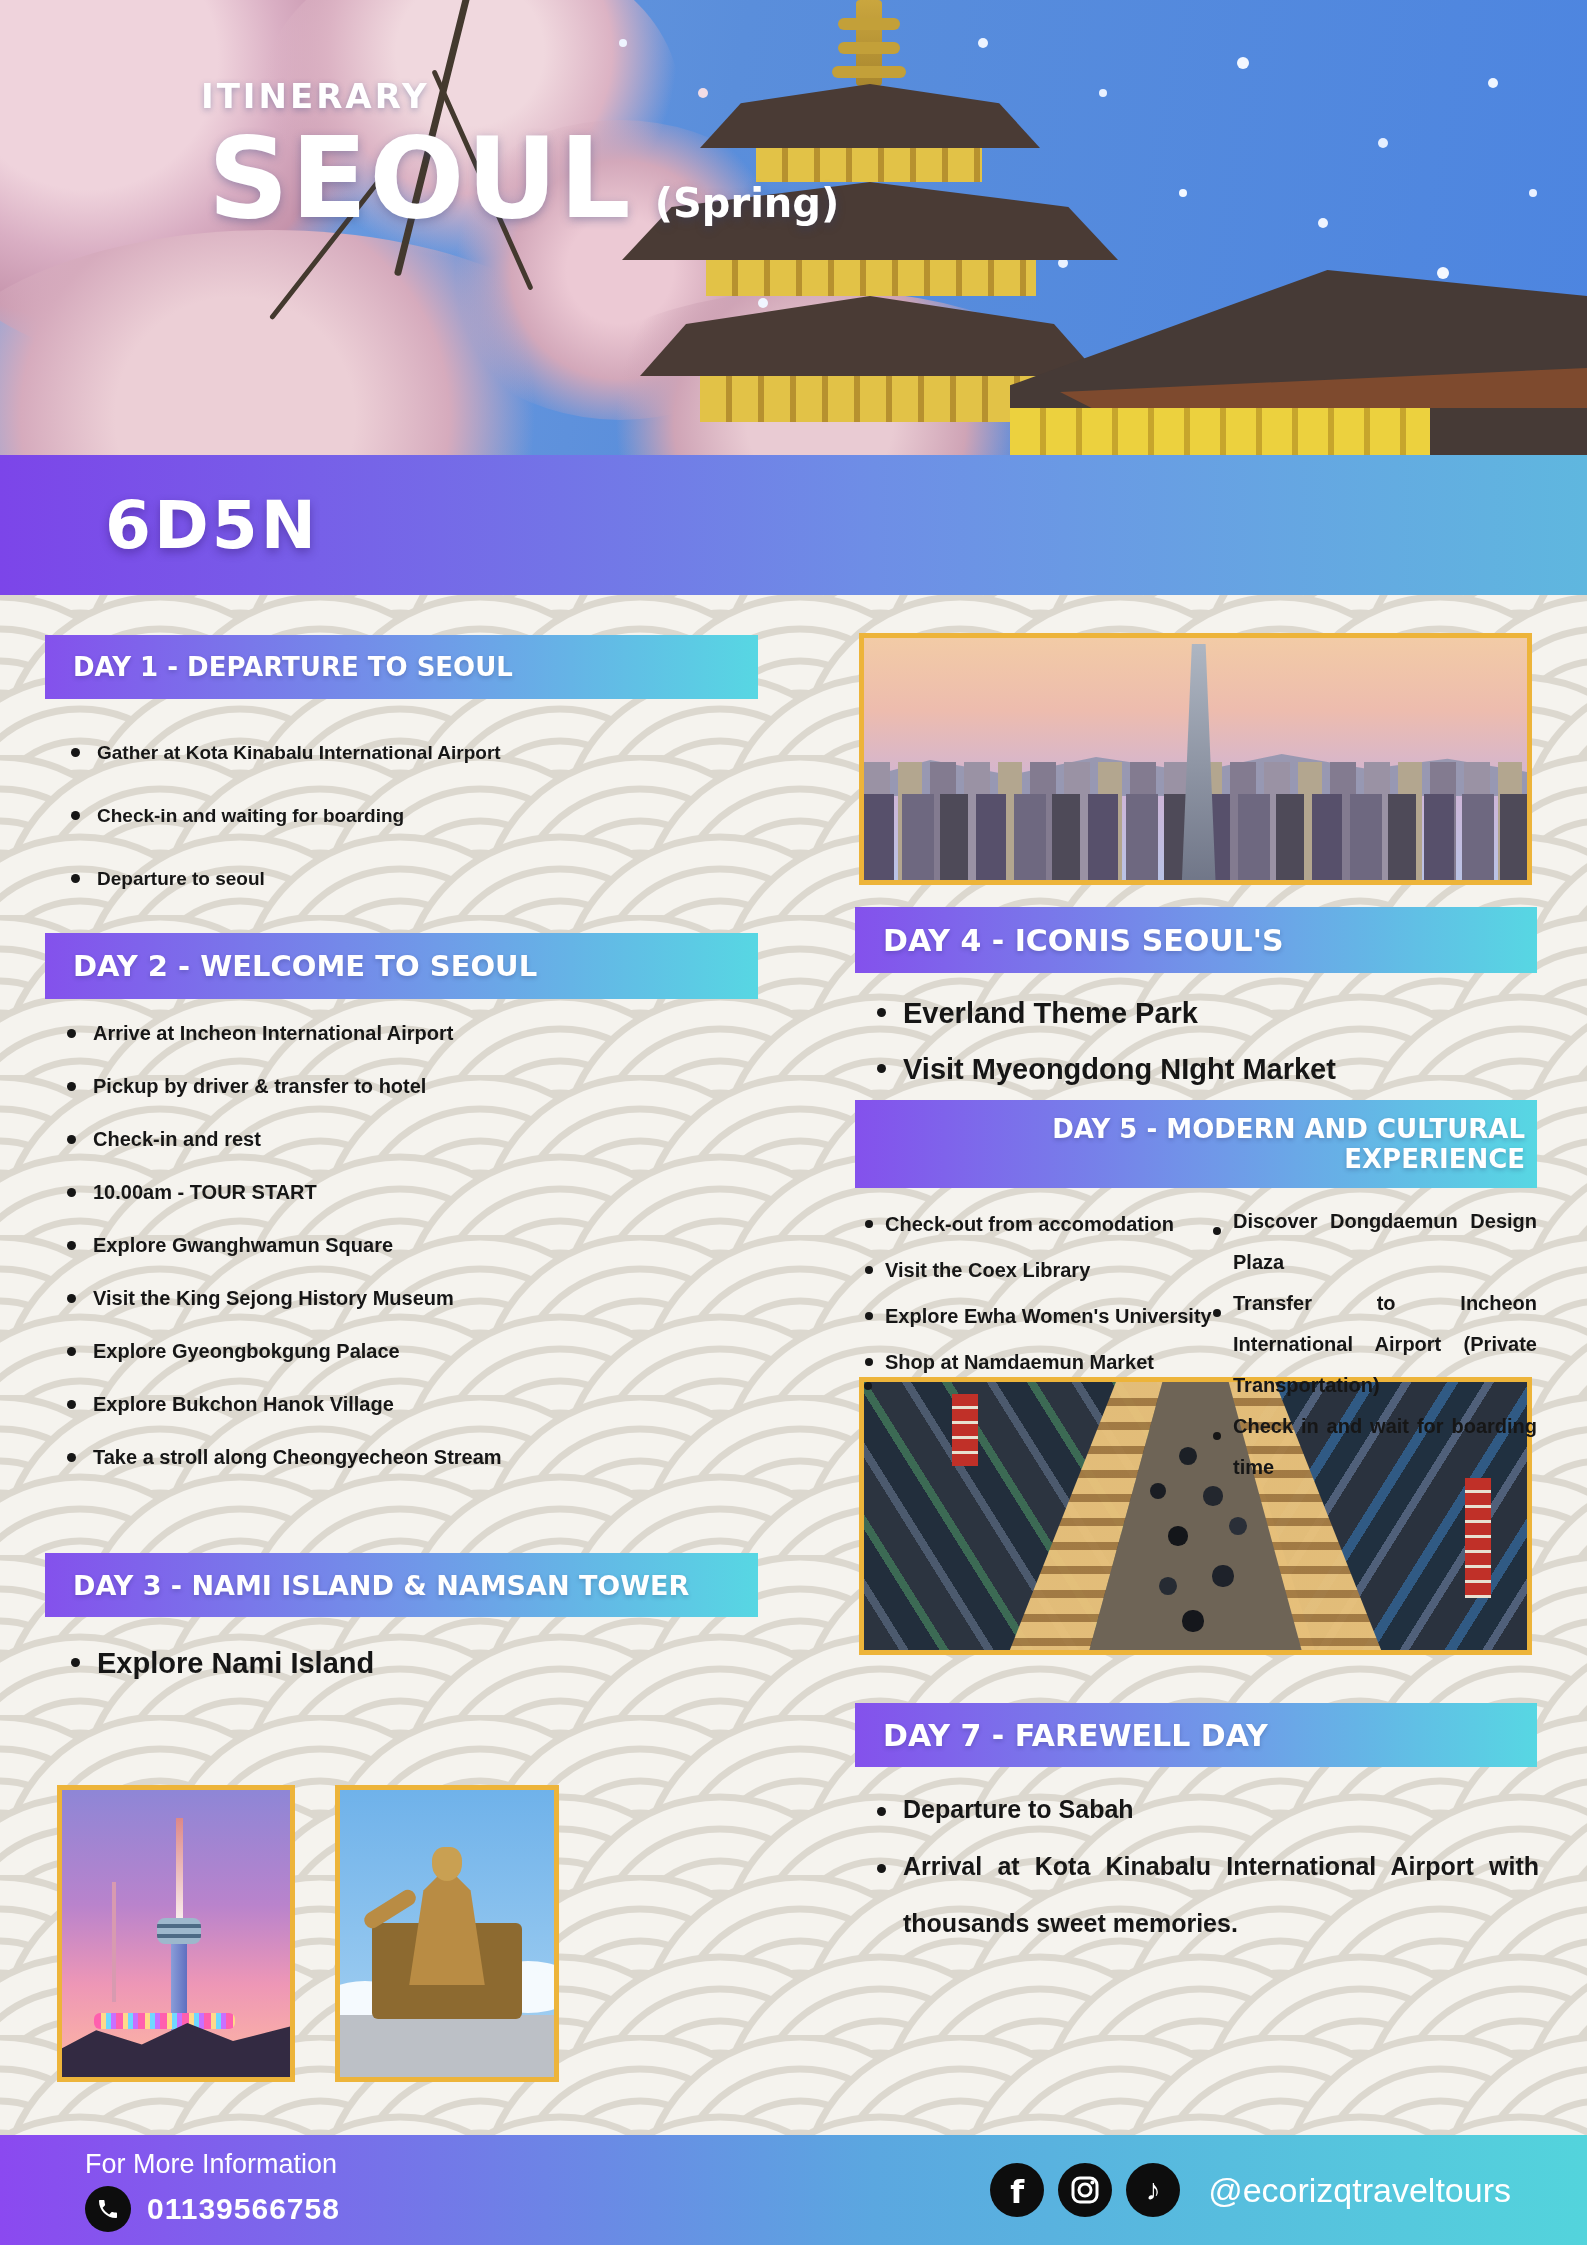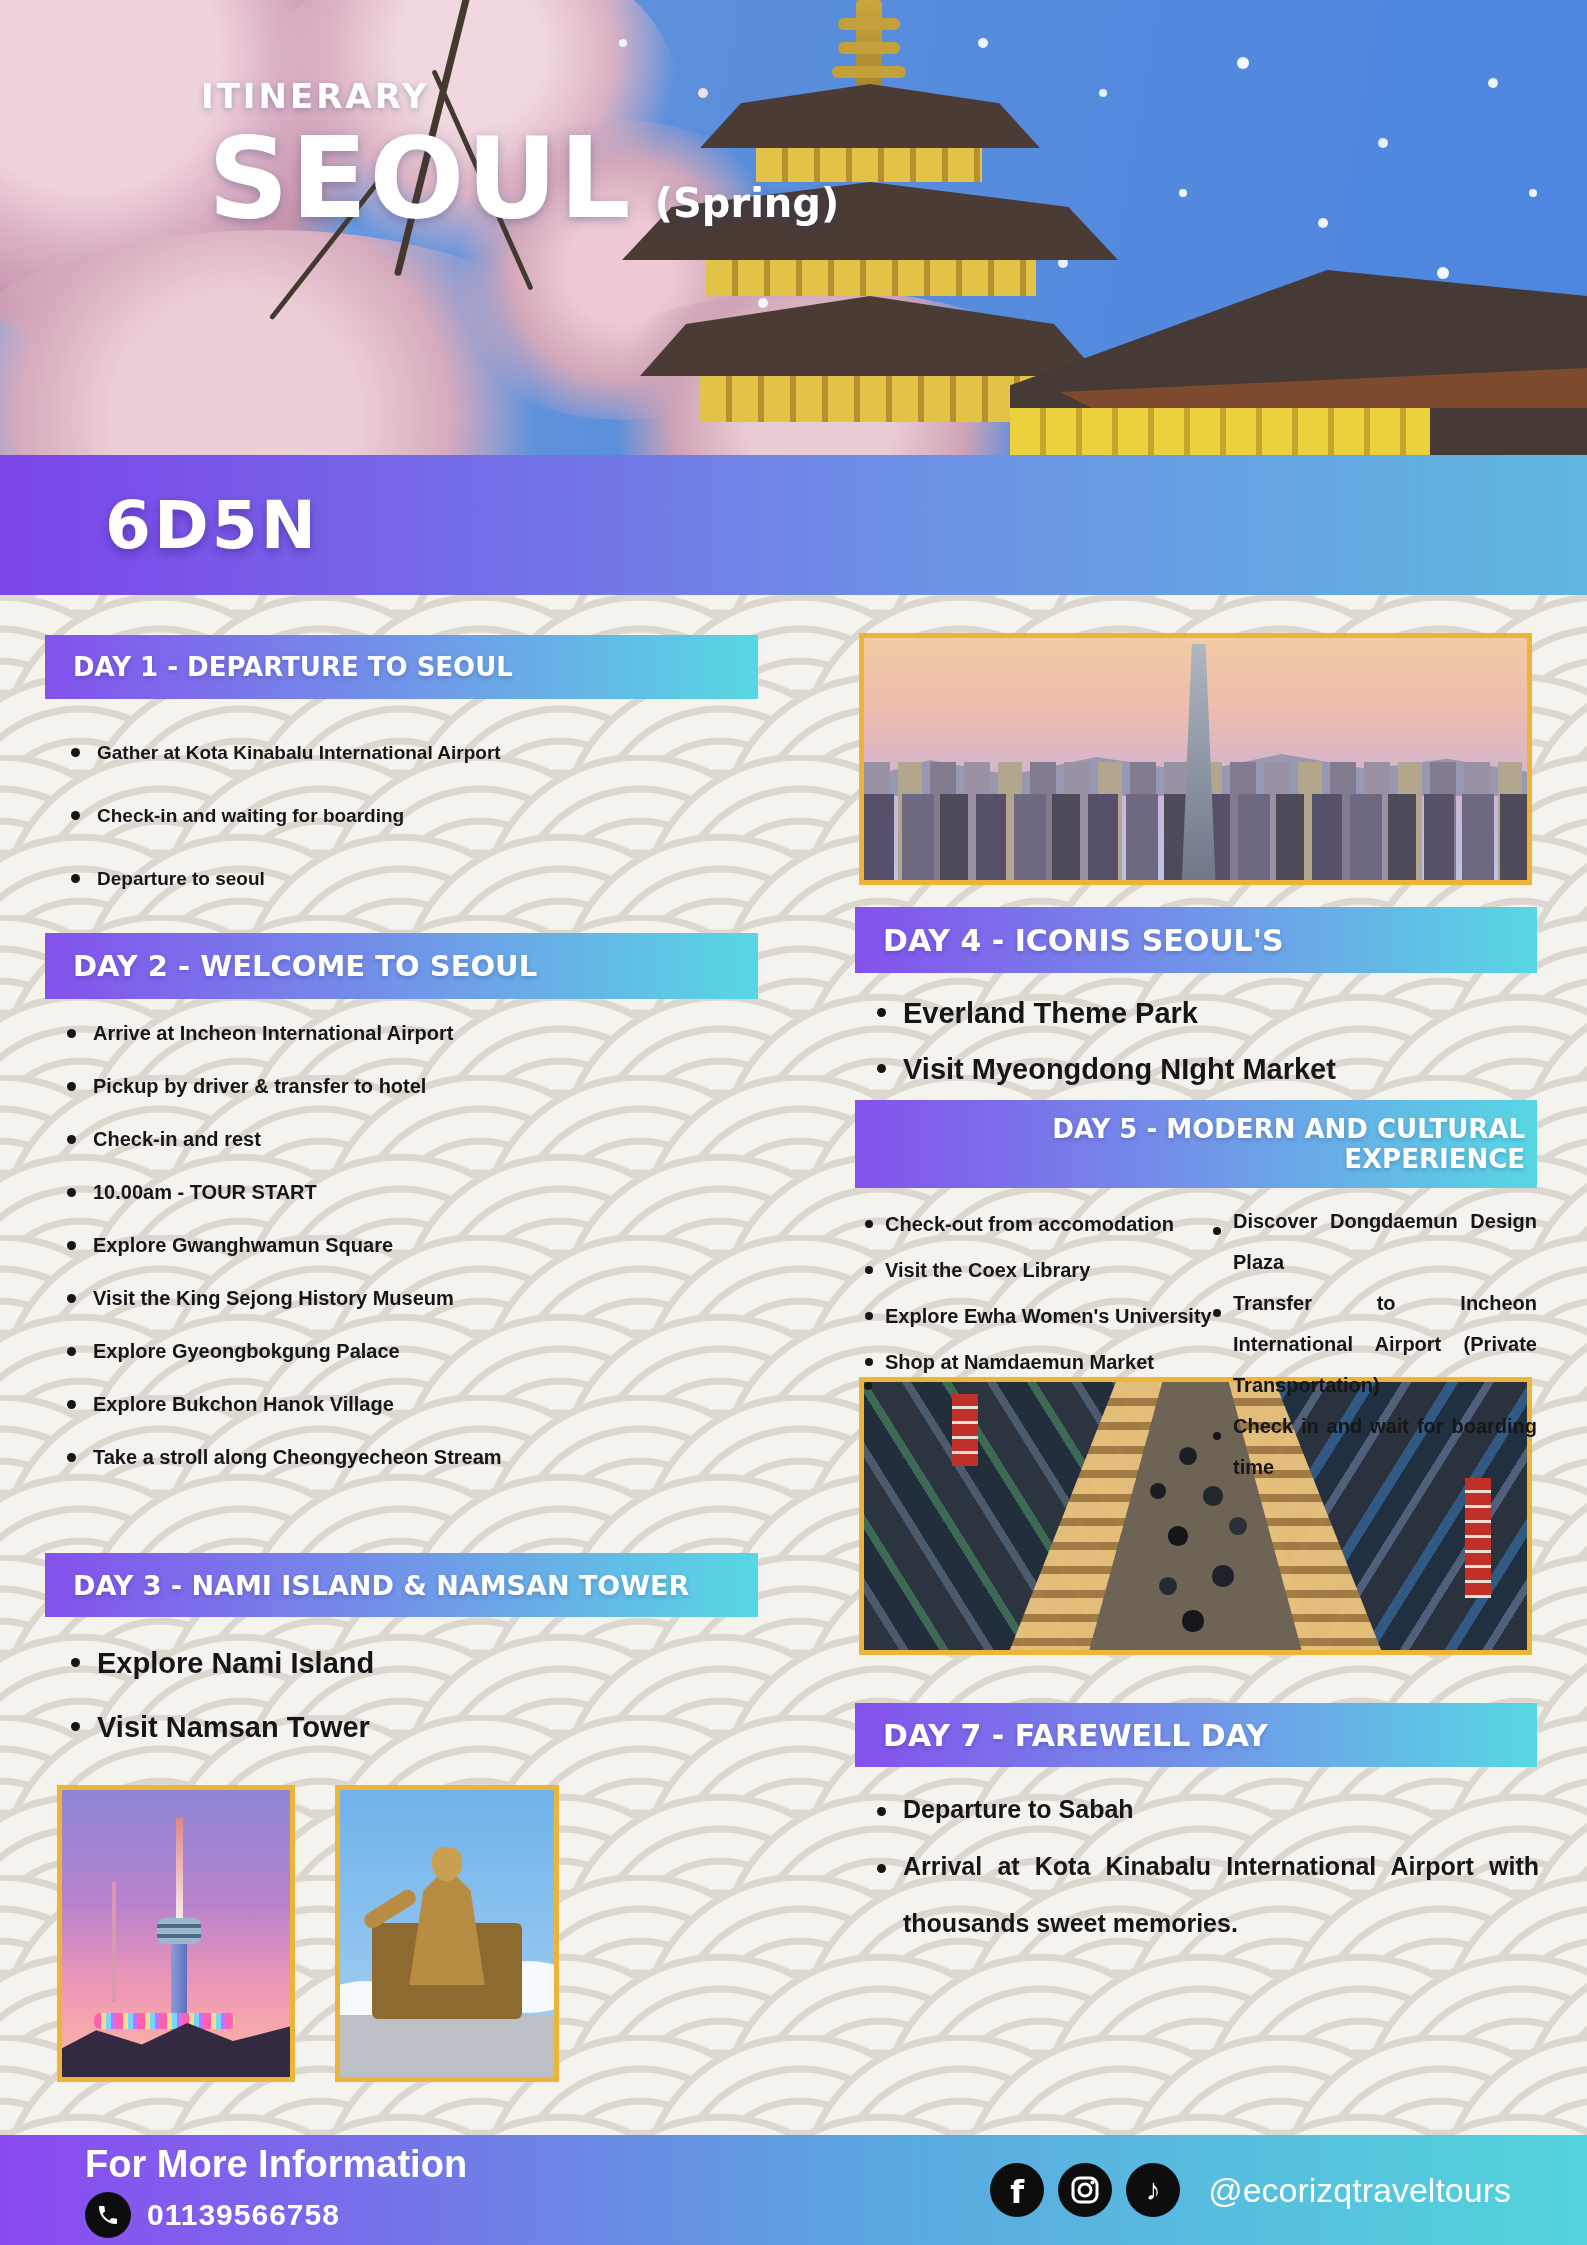--- a/index.html
+++ b/index.html
@@ -116,21 +116,21 @@
   .d6-banner { top:1108px; height:64px; font-size:30px; }
   .d6-list { top:1186px; left:8px; width:676px; font-size:25px; }
   .d6-list li { line-height:57px; text-align:justify; }
   .d6-list li::before { top:28px; margin-top:0; }
 
   
   .footer { position:relative; width:100%; height:110px;
         background:linear-gradient(90deg,#8b49f0 0%,#5ba7e0 55%,#53d4dc 100%);
         display:flex; align-items:center; justify-content:space-between; }
   .footer-left { margin-left:85px; color:#fff; }
-  .footer-heading { font-size:38px; font-weight:700; margin-bottom:6px; }
+  .footer-heading { font-size:27px; font-weight:400; margin-bottom:6px; }
   .phone-row { display:flex; align-items:center; gap:16px; }
   .circle-icon { width:46px; height:46px; border-radius:50%; background:#0d0d0d;
         display:flex; align-items:center; justify-content:center; color:#fff; }
   .phone-number { font-size:30px; font-weight:700; letter-spacing:1px; }
   .footer-right { display:flex; align-items:center; gap:14px; margin-right:76px; }
   .social { width:54px; height:54px; border-radius:50%; background:#0d0d0d;
         display:flex; align-items:center; justify-content:center; color:#fff; }
   .fb-glyph { font-family:"DejaVu Sans",sans-serif; font-size:32px; font-weight:700; line-height:1; margin-top:4px; }
   .tt-glyph { font-size:30px; font-weight:700; line-height:1; }
   .handle { color:#fff; font-size:34px; font-weight:400; margin-left:14px; }
@@ -270,21 +270,20 @@
         <li>Explore Gwanghwamun Square</li>
         <li>Visit the King Sejong History Museum</li>
         <li>Explore Gyeongbokgung Palace</li>
         <li>Explore Bukchon Hanok Village</li>
         <li class="narrow">Take a stroll along Cheongyecheon Stream</li>
       </ul>
 
       <div class="day-banner d3-banner">DAY 3 - NAMI ISLAND &amp; NAMSAN TOWER</div>
       <ul class="blist d3-list">
         <li>Explore Nami Island</li>
-        <li>Visit Namsan Tower</li>
       </ul>
 
       <div class="photo photo-namsan">
         <div class="ps sky-twilight"></div>
         <div class="ps antenna2"></div>
         <div class="ps namsan-mast"></div>
         <div class="ps namsan-obs"></div>
         <div class="ps namsan-shaft"></div>
         <div class="ps hill-lights"></div>
         <div class="ps hill"></div>

